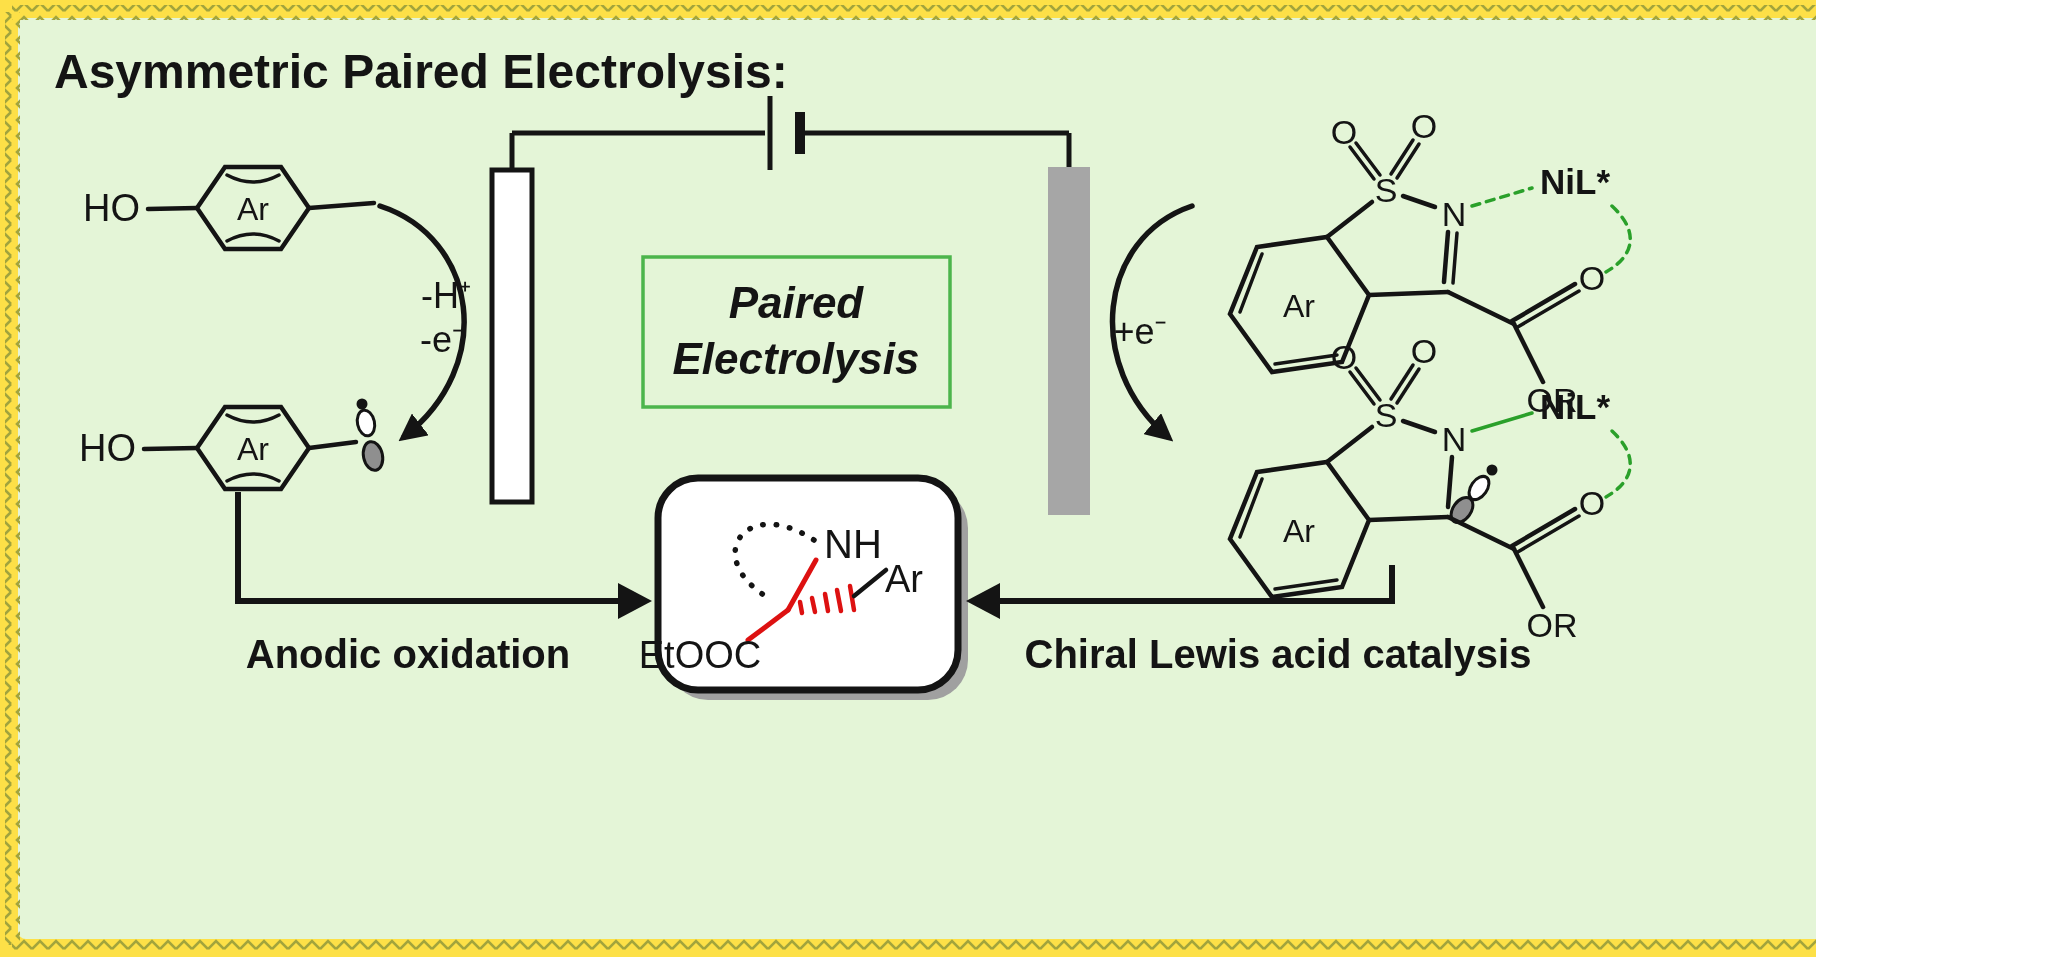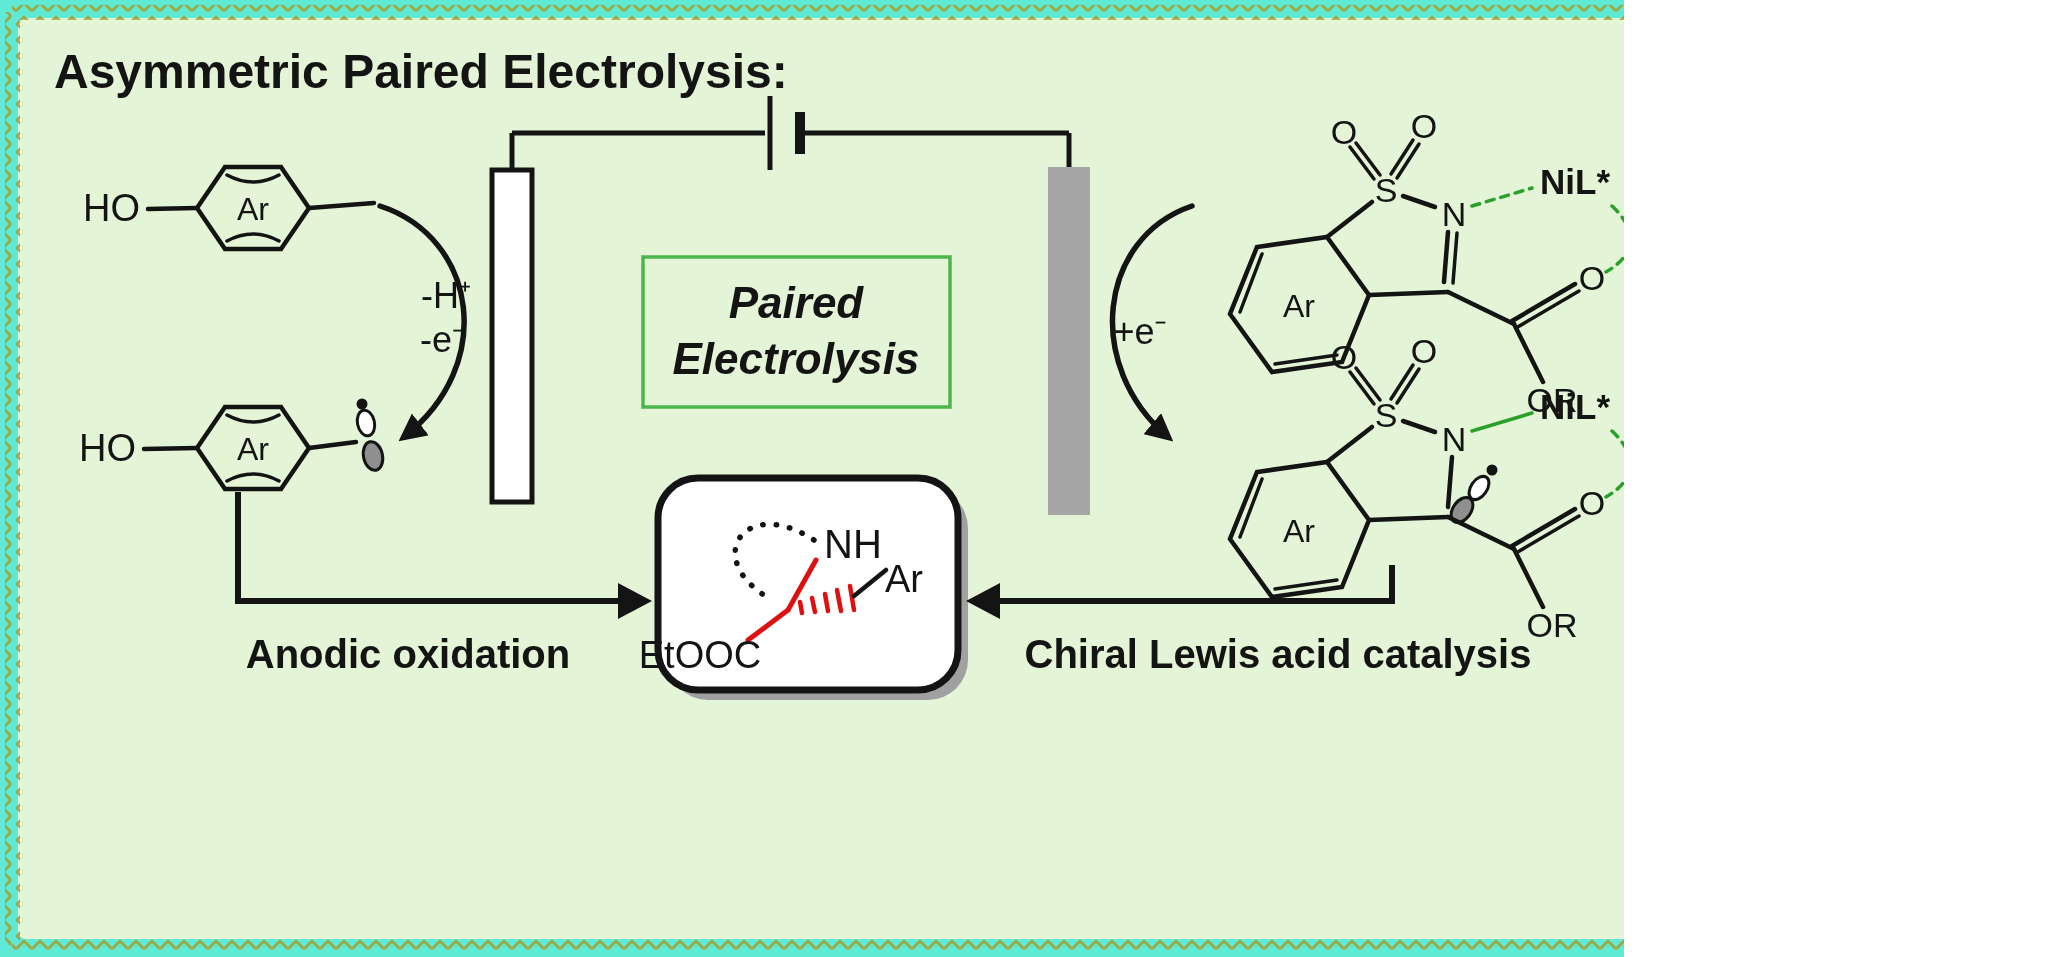--- a/index.html
+++ b/index.html
@@ -1,16 +1,16 @@
 <!DOCTYPE html>
 <html><head>
 <meta charset="utf-8">
 <style>
   html,body{margin:0;padding:0;background:#ffffff;}
-  #figure{position:relative;width:1624px;height:957px;background:#5eead4;overflow:hidden;}
+  #figure{position:relative;width:1816px;height:957px;background:#fde047;overflow:hidden;}
   svg{display:block;}
   text{font-family:"Liberation Sans",sans-serif;fill:#141414;}
   .title{font-size:48px;font-weight:bold;}
   .atom{font-size:34px;text-anchor:middle;}
   .ho{font-size:38px;text-anchor:end;}
   .ar{font-size:32px;text-anchor:middle;}
   .ni{font-size:35px;font-weight:bold;}
   .boxtext{font-size:44px;font-weight:bold;font-style:italic;text-anchor:middle;}
   .label{font-size:40px;text-anchor:middle;font-weight:bold;}
   .small{font-size:36px;text-anchor:middle;}

